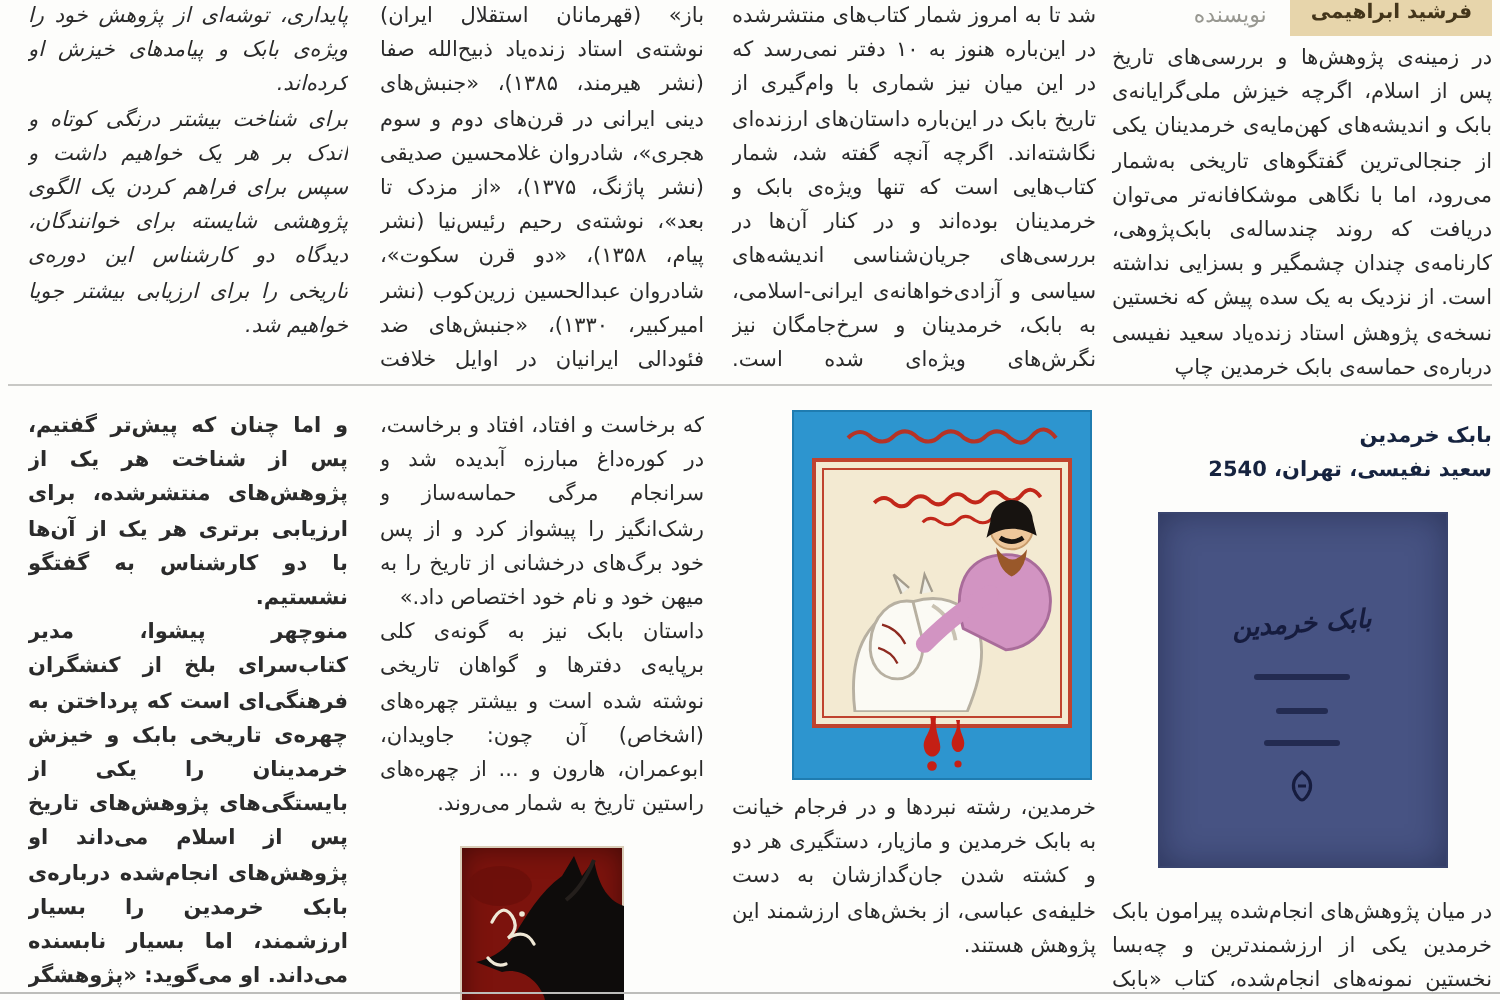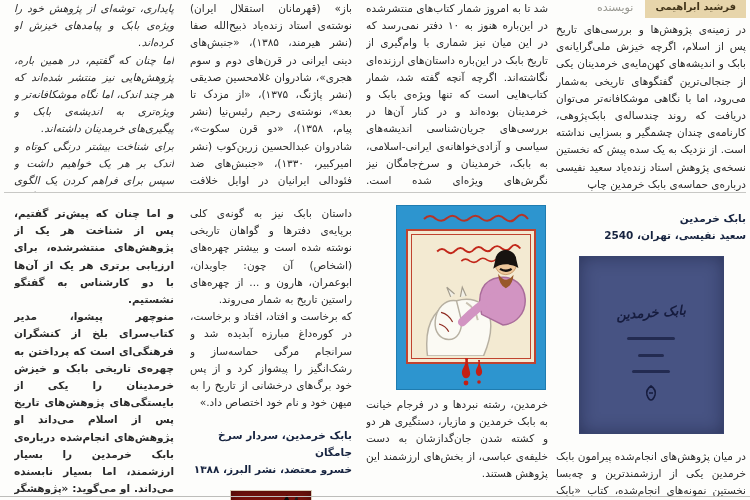--- a/index.html
+++ b/index.html
@@ -58,21 +58,20 @@
   <div class="col top-col" style="right:202px;width:182px;">
     <p>شد تا به امروز شمار کتاب‌های منتشرشده در این‌باره هنوز به ۱۰ دفتر نمی‌رسد که در این میان نیز شماری با وام‌گیری از تاریخ بابک در این‌باره داستان‌های ارزنده‌ای نگاشته‌اند. اگرچه آنچه گفته شد، شمار کتاب‌هایی است که تنها ویژه‌ی بابک و خرمدینان بوده‌اند و در کنار آن‌ها در بررسی‌های جریان‌شناسی اندیشه‌های سیاسی و آزادی‌خواهانه‌ی ایرانی-اسلامی، به بابک، خرمدینان و سرخ‌جامگان نیز نگرش‌های ویژه‌ای شده است. پژوهش‌های ارزشمندی چون «دلیران جان</p>
   </div>
 
   <div class="col top-col" style="right:398px;width:162px;">
     <p>باز» (قهرمانان استقلال ایران) نوشته‌ی استاد زنده‌یاد ذبیح‌الله صفا (نشر هیرمند، ۱۳۸۵)، «جنبش‌های دینی ایرانی در قرن‌های دوم و سوم هجری»، شادروان غلامحسین صدیقی (نشر پاژنگ، ۱۳۷۵)، «از مزدک تا بعد»، نوشته‌ی رحیم رئیس‌نیا (نشر پیام، ۱۳۵۸)، «دو قرن سکوت»، شادروان عبدالحسین زرین‌کوب (نشر امیرکبیر، ۱۳۳۰)، «جنبش‌های ضد فئودالی ایرانیان در اوایل خلافت عباسی» (امیرحسین خنجی) هر یک در کنار بررسی دیگر اندیشه‌های</p>
   </div>
 
   <div class="col top-col" style="right:576px;width:160px;font-style:italic;">
     <p>پایداری، توشه‌ای از پژوهش خود را ویژه‌ی بابک و پیامدهای خیزش او کرده‌اند.</p>
-    <p>اما چنان که گفتیم، در همین باره، پژوهش‌هایی نیز منتشر شده‌اند که هر چند اندک، اما نگاه موشکافانه‌تر و ویژه‌تری به اندیشه‌ی بابک و پیگیری‌های خرمدینان داشته‌اند.</p>
     <p>برای شناخت بیشتر درنگی کوتاه و اندک بر هر یک خواهیم داشت و سپس برای فراهم کردن یک الگوی پژوهشی شایسته برای خوانندگان، دیدگاه دو کارشناس این دوره‌ی تاریخی را برای ارزیابی بیشتر جویا خواهیم شد.</p>
   </div>
 
   <div class="rule"></div>
 
   <div class="col bot-col" style="right:4px;width:190px;padding-top:10px;">
     <div class="caption">
       <div>بابک خرمدین</div>
       <div>سعید نفیسی، تهران، 2540</div>
     </div>
@@ -115,26 +114,22 @@
         <path d="M27 2 C29 8 24 10 25 15 C26 19 30 19 31 15 C32 11 28 8 29 2 Z" fill="#c41f14"></path>
         <circle cx="15" cy="25" r="2.4" fill="#c41f14"></circle>
         <circle cx="28" cy="24" r="1.8" fill="#c41f14"></circle>
       </svg>
     </div>
     <p style="margin-top:6px;">خرمدین، رشته نبردها و در فرجام خیانت به بابک خرمدین و مازیار، دستگیری هر دو و کشته شدن جان‌گدازشان به دست خلیفه‌ی عباسی، از بخش‌های ارزشمند این پژوهش هستند.</p>
     <div class="section-heading">چهره‌ی واقعی بابک خرم‌دین</div>
   </div>
 
   <div class="col bot-col" style="right:398px;width:162px;padding-top:5px;">
+    <p>که برخاست و افتاد، افتاد و برخاست، در کوره‌داغ مبارزه آبدیده شد و سرانجام مرگی حماسه‌ساز و رشک‌انگیز را پیشواز کرد و از پس خود برگ‌های درخشانی از تاریخ را به میهن خود و نام خود اختصاص داد.»</p>
     <p>داستان بابک نیز به گونه‌ی کلی برپایه‌ی دفترها و گواهان تاریخی نوشته شده است و بیشتر چهره‌های (اشخاص) آن چون: جاویدان، ابوعمران، هارون و ... از چهره‌های راستین تاریخ به شمار می‌روند.</p>
-    <p>که برخاست و افتاد، افتاد و برخاست، در کوره‌داغ مبارزه آبدیده شد و سرانجام مرگی حماسه‌ساز و رشک‌انگیز را پیشواز کرد و از پس خود برگ‌های درخشانی از تاریخ را به میهن خود و نام خود اختصاص داد.»</p>
-    <div class="caption" style="margin-top:16px;">
-      <div>بابک خرمدین، سردار سرخ جامگان</div>
-      <div>خسرو معتضد، نشر البرز، ۱۳۸۸</div>
-    </div>
     <div class="cover-red">
       <svg viewBox="0 0 82 92">
         <ellipse cx="20" cy="20" rx="16" ry="10" fill="#6a0f0a" opacity="0.8"></ellipse>
         <ellipse cx="60" cy="70" rx="20" ry="12" fill="#5e0d08" opacity="0.7"></ellipse>
         <path d="M82 92 L82 30 C73 27 69 18 67 7 L61 15 L57 5 L51 15 C40 23 33 35 27 45 C23 52 16 56 8 58 L21 63 C30 61 38 66 42 75 L46 92 Z" fill="#0e0c0b"></path>
         <path d="M67 7 q-6 14 -14 20" fill="none" stroke="#241f1c" stroke-width="2"></path>
         <path d="M16 38 q5 -10 10 -3 q4 6 -2 11 q9 -5 13 3 M14 56 q4 5 9 3" fill="none" stroke="#efe8d6" stroke-width="1.6" stroke-linecap="round"></path>
         <circle cx="31" cy="34" r="1.4" fill="#efe8d6"></circle>
       </svg>
     </div>

